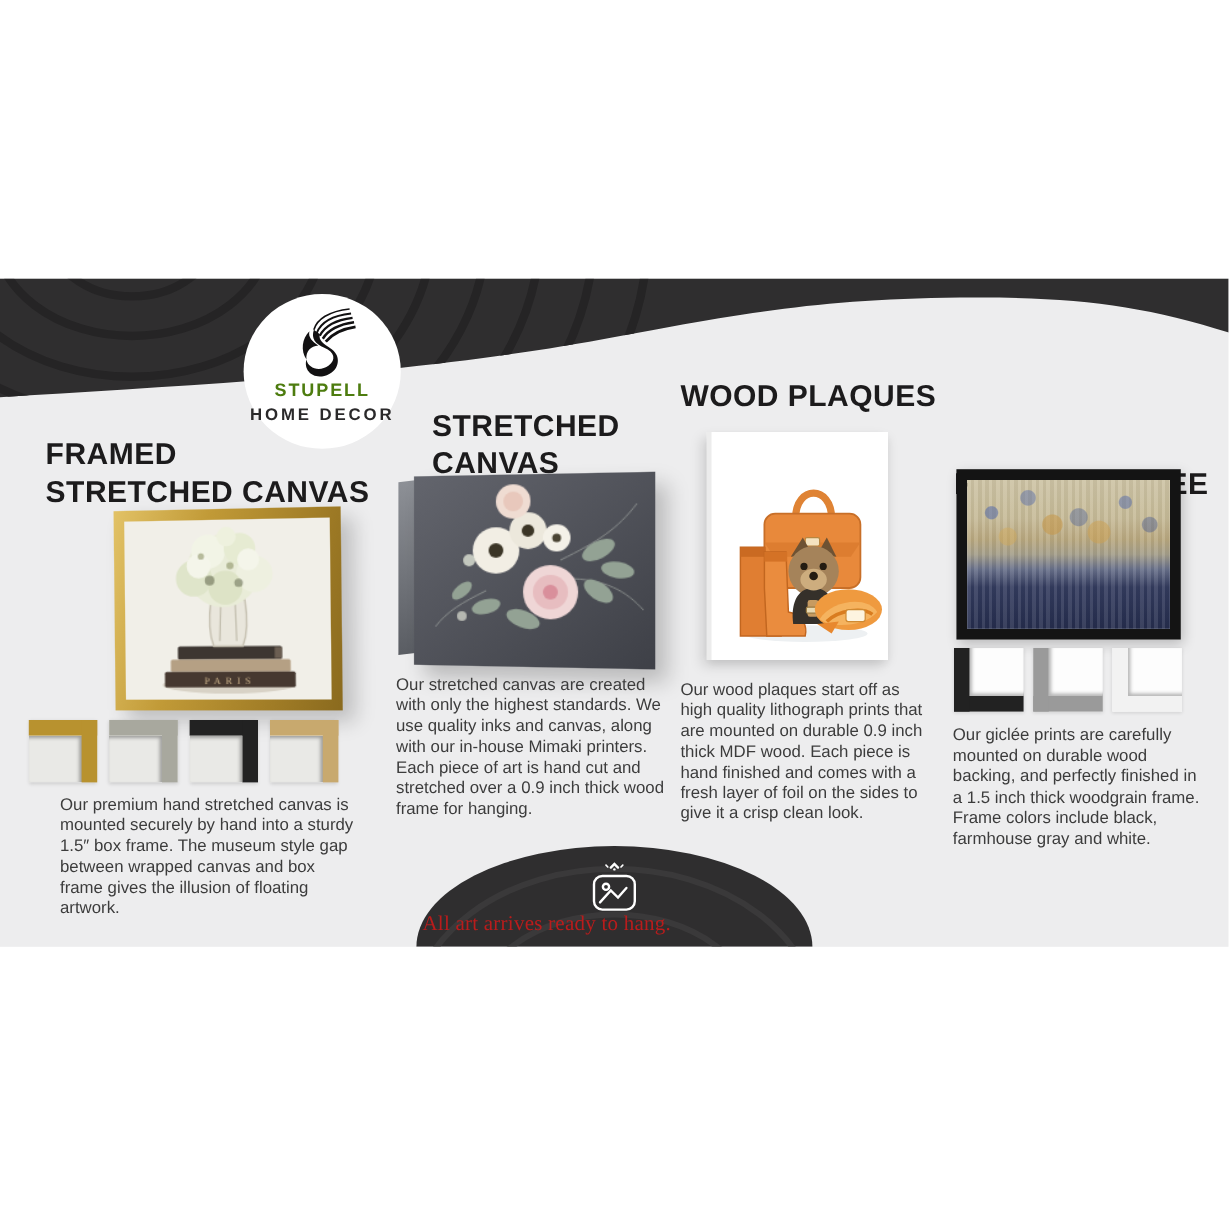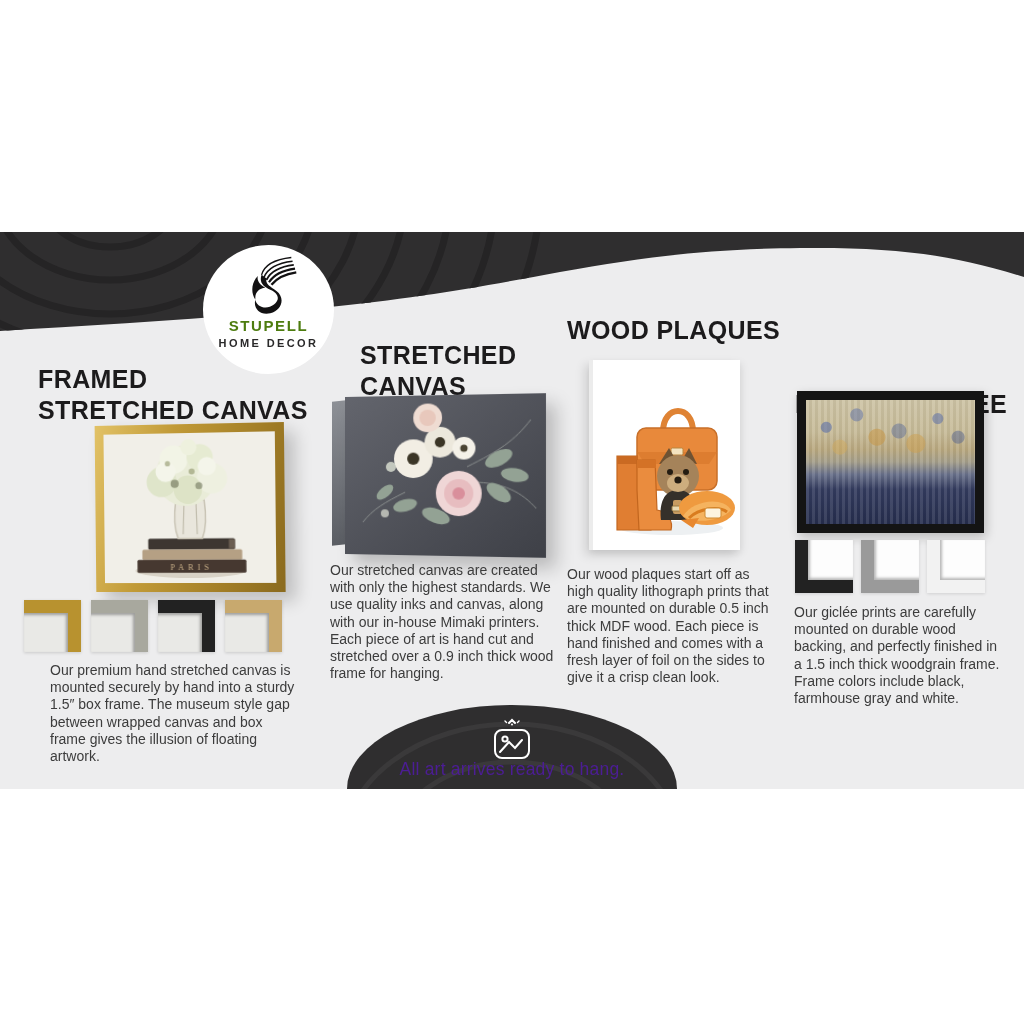--- a/index.html
+++ b/index.html
@@ -6,21 +6,21 @@
   #page{position:relative;width:1024px;height:1024px;margin:0 auto;background:#ffffff;
         overflow:hidden;font-family:"Liberation Sans",sans-serif;}
   
   #band{position:absolute;left:0;top:232px;width:1024px;height:557px;background:#ededee;}
   #band-art{position:absolute;left:0;top:232px;z-index:1;}
   
   .logo-circle{position:absolute;left:203px;top:245px;width:131px;height:129px;border-radius:50%;
       background:#fff;z-index:3;display:flex;flex-direction:column;align-items:center;justify-content:flex-start;}
   .logo-s{margin-top:8px;}
   .logo-brand{font-size:15px;font-weight:600;letter-spacing:1.6px;color:#4d7c0f;margin-top:-2px;}
-  .logo-tagline{font-size:11px;font-weight:600;letter-spacing:2.4px;color:#2a292a;margin-top:3px;}
+  .logo-tagline{font-size:14px;font-weight:600;letter-spacing:2.4px;color:#2a292a;margin-top:3px;}
   
   .col-title{position:absolute;z-index:2;font-size:25px;line-height:31px;font-weight:700;
       color:#1c1b1c;letter-spacing:.4px;}
   .col-body{position:absolute;z-index:2;font-size:14px;line-height:17.2px;color:#3c3c3c;}
   
   .float-frame{position:absolute;left:94px;top:424px;width:190px;height:168px;z-index:2;
       padding:9px;box-sizing:border-box;
       background:linear-gradient(105deg,#e2c266 0%,#c19a37 35%,#a07c26 75%,#8a6a1e 100%);
       transform:perspective(700px) rotateY(-5deg) rotate(-.6deg);
       box-shadow:10px 9px 16px rgba(0,0,0,.20);}
@@ -53,22 +53,22 @@
         linear-gradient(180deg,#cdc3a4 0%,#c6ba97 26%,#b9a87f 40%,#a49e8a 50%,#68708a 60%,#333b5e 72%,#252d4d 100%);}
   
   .swatch-row{position:absolute;display:flex;z-index:2;}
   .swatch{box-sizing:border-box;background:#e9e9e6;}
   .swatch.tr{border-top:13px solid var(--frame);border-right:13px solid var(--frame);
       box-shadow:inset -2px 2px 3px rgba(0,0,0,.32),0 1px 3px rgba(0,0,0,.15);}
   .swatch.bl{border-left:13px solid var(--frame);border-bottom:13px solid var(--frame);
       background:#fdfdfd;box-shadow:inset 2px -2px 3px rgba(0,0,0,.28),0 1px 3px rgba(0,0,0,.12);}
   
   .banner-icon{position:absolute;left:488px;top:718px;z-index:2;}
-  .banner-text{position:absolute;left:352px;top:759px;width:320px;z-index:2;text-align:center;
-      color:#4c1d95;font-size:17.5px;letter-spacing:.2px;}
+  .banner-text{position:absolute;left:352px;top:759px;width:320px;z-index:2;text-align:left;
+      color:#b91c1c;font-size:17.5px;letter-spacing:.2px;font-family:Liberation Serif, serif;}
 </style>
 </head>
 <body>
 
 <div id="page">
 
   <div id="band"></div>
 
   <svg id="band-art" width="1024" height="557" viewBox="0 0 1024 557">
     <defs>
@@ -248,21 +248,21 @@
       <g>
         <ellipse cx="114" cy="148" rx="28" ry="17" fill="#ef9a3f"></ellipse>
         <path d="M90,156 C100,140 130,136 138,150 C128,162 100,164 90,156 Z" fill="#f5b35f"></path>
         <path d="M96,158 C106,148 126,146 134,152" fill="none" stroke="#d97c1f" stroke-width="3"></path>
         <rect x="112" y="148" width="16" height="10" rx="2" fill="#fdf4e0" stroke="#cf8a33" stroke-width="1"></rect>
         <path d="M88,160 L100,168 L106,158" fill="#e8882f"></path>
       </g>
     </svg>
   </div>
 
-  <div class="col-body" style="left:567px;top:566px;width:205px;">Our wood plaques start off as high quality lithograph prints that are mounted on durable 0.5 inch thick MDF wood. Each piece is hand finished and comes with a fresh layer of foil on the sides to give it a crisp clean look.</div>
+  <div class="col-body" style="left:567px;top:566px;width:205px;">Our wood plaques start off as high quality lithograph prints that are mounted on durable 0.9 inch thick MDF wood. Each piece is hand finished and comes with a fresh layer of foil on the sides to give it a crisp clean look.</div>
 
   <div class="col-title" style="left:795px;top:351px;margin-top:38px;">
     <div>FRAMED GICLEE</div>
   </div>
 
   <div class="giclee-frame">
     <div class="giclee-art"></div>
   </div>
 
   <div class="swatch-row" style="left:795px;top:540px;gap:8px;">

